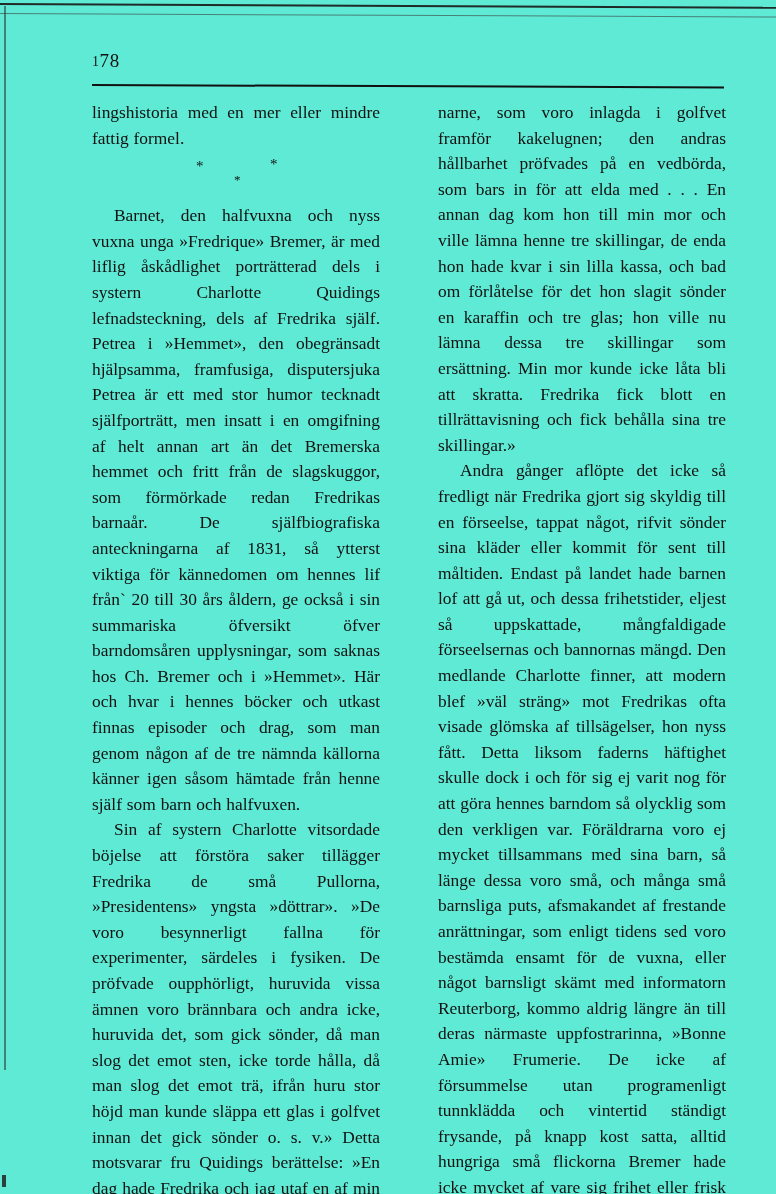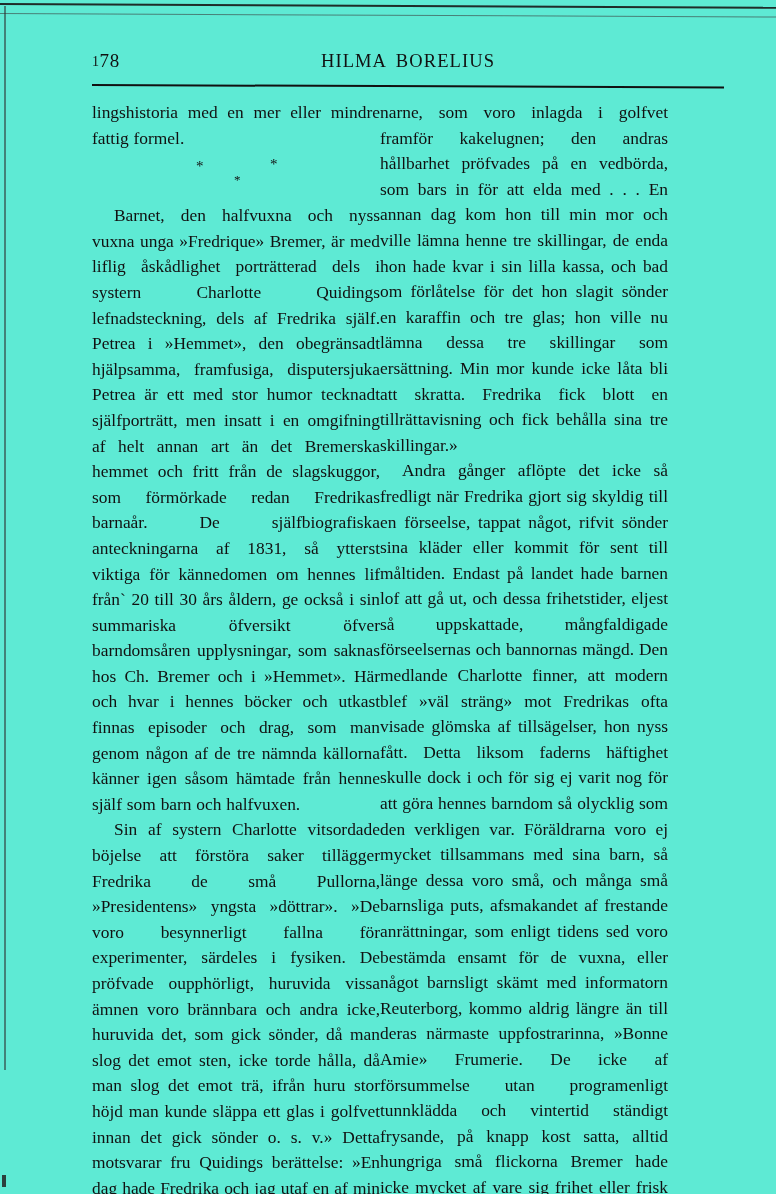--- a/index.html
+++ b/index.html
@@ -104,20 +104,21 @@
   }
 
   
   .columns {
     position: absolute;
     left: 92px;
     top: 100px;
     width: 634px;
     height: 1020px;
     display: flex;
+    justify-content: space-between;
   }
   .column {
     width: 288px;
   }
 
   .para {
     margin: 0;
     font-size: 17.4px;
     line-height: 25.6px;
     text-align: justify;
@@ -153,21 +154,20 @@
 
 <div class="page">
 
   <div class="scan-edge-top"></div>
   <div class="scan-edge-top2"></div>
   <div class="scan-edge-left"></div>
   <div class="scan-blot-bottom"></div>
 
   <div class="running-head">
     <div class="folio"><span class="oldstyle-one">1</span><span>78</span></div>
-    <div class="head-title">HILMA BORELIUS</div>
   </div>
   <div class="head-rule"></div>
 
   <div class="columns">
 
     <div class="column">
       <p class="para cont">lingshistoria med en mer eller mindre fattig formel.</p>
 
       <div class="asterism">
         <span class="ast ast-left">*</span>

